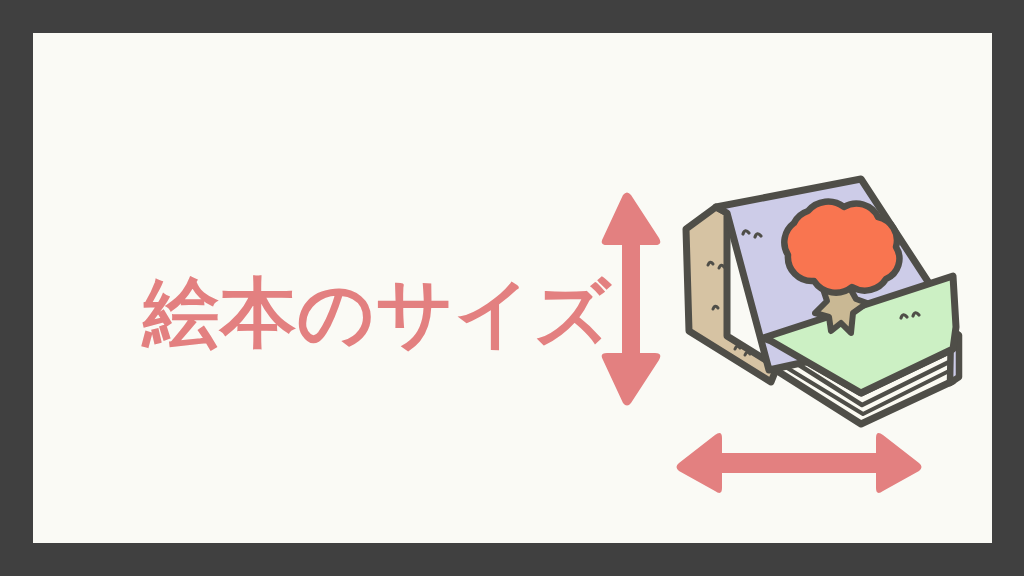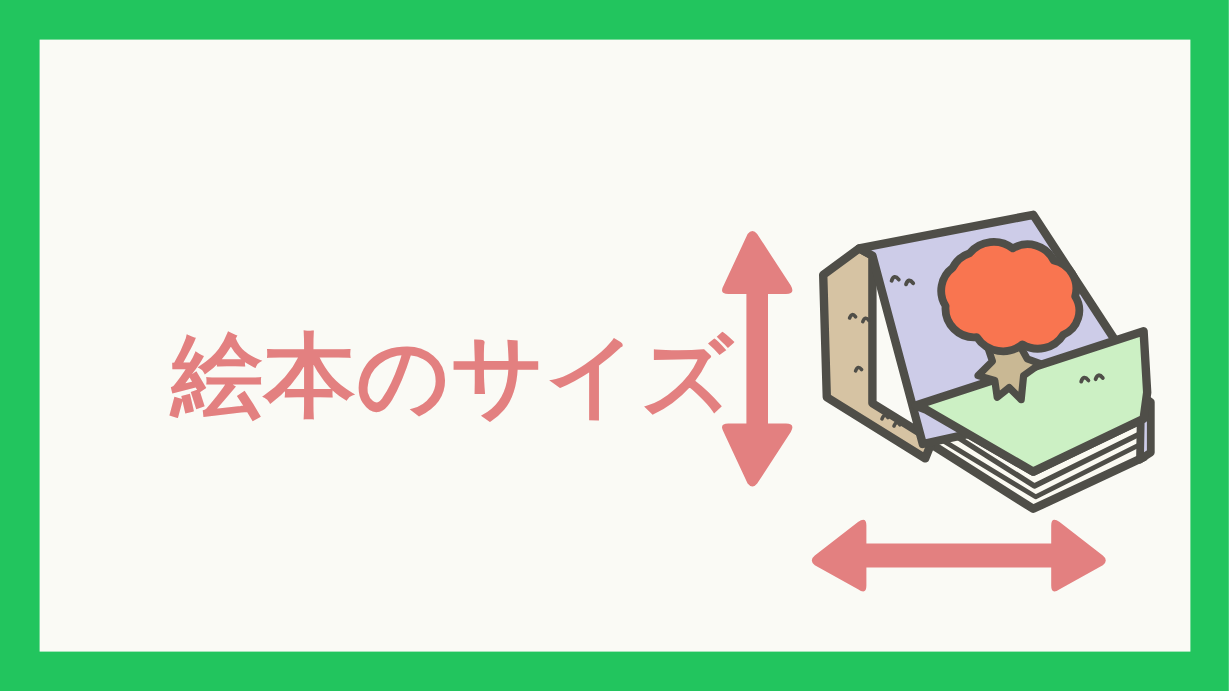--- a/index.html
+++ b/index.html
@@ -9,21 +9,21 @@
   body {
     width: 1024px;
     height: 576px;
     overflow: hidden;
     font-family: "DejaVu Sans", "Liberation Sans", sans-serif;
   }
   #canvas {
     position: relative;
     width: 1024px;
     height: 576px;
-    background: #22c55e;
+    background: #404040;
     box-sizing: border-box;
   }
   #inner-panel {
     position: absolute;
     left: 33px;
     top: 33px;
     width: 959px;
     height: 510px;
     background: #fafaf5;
   }

